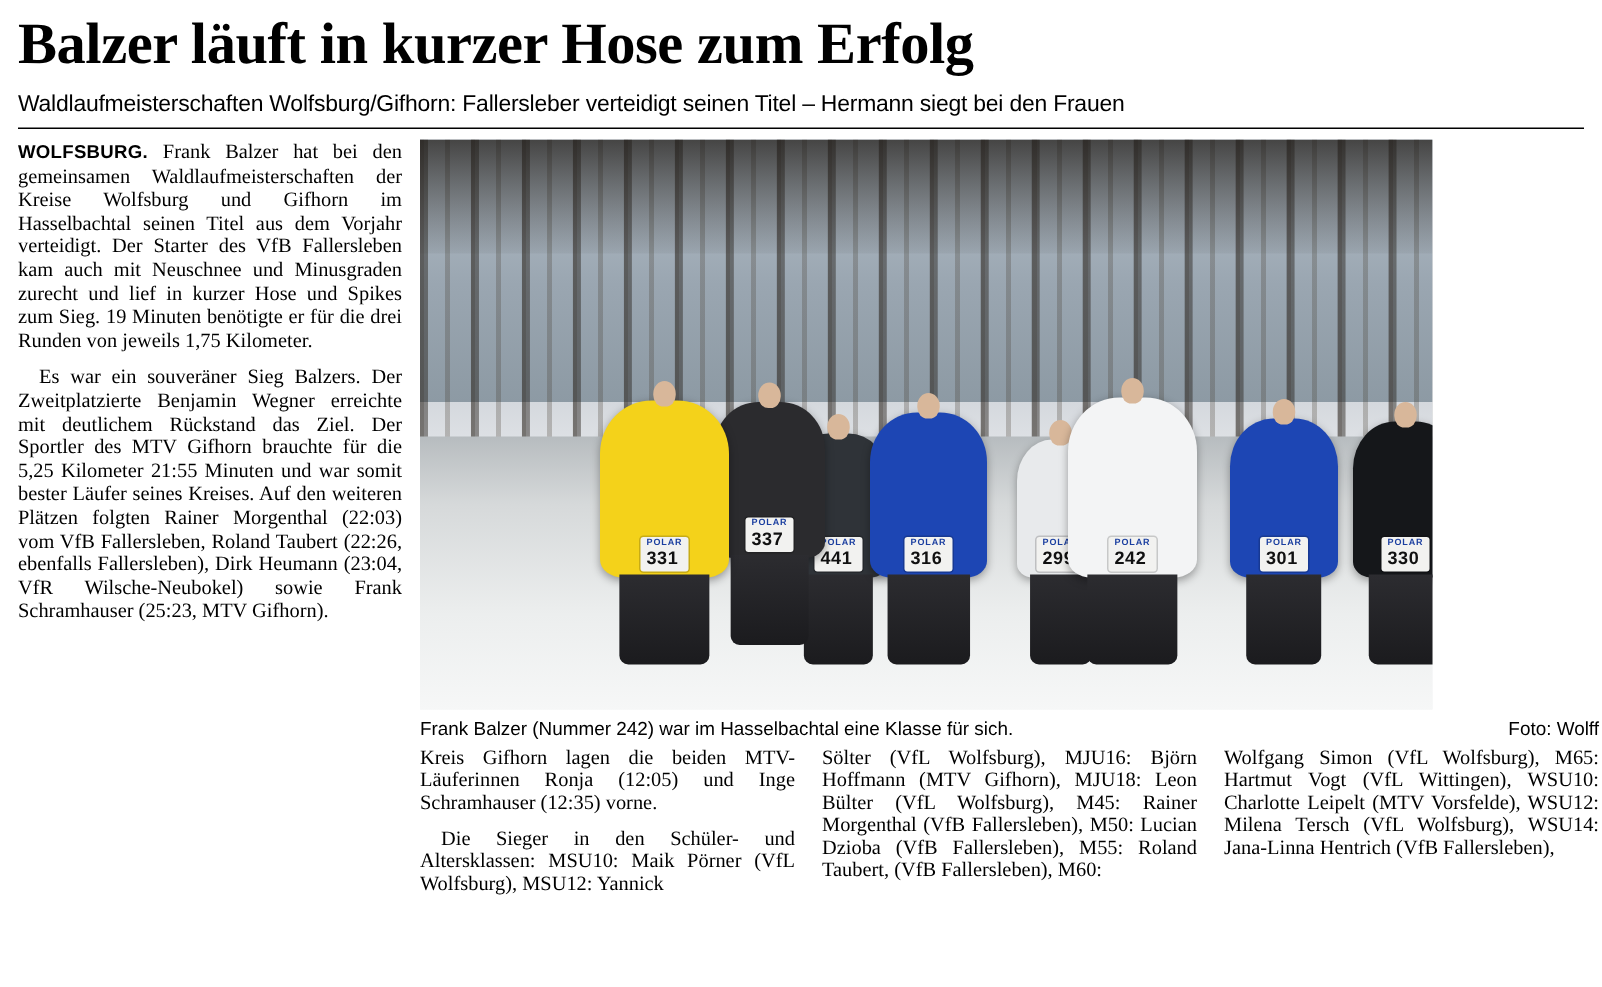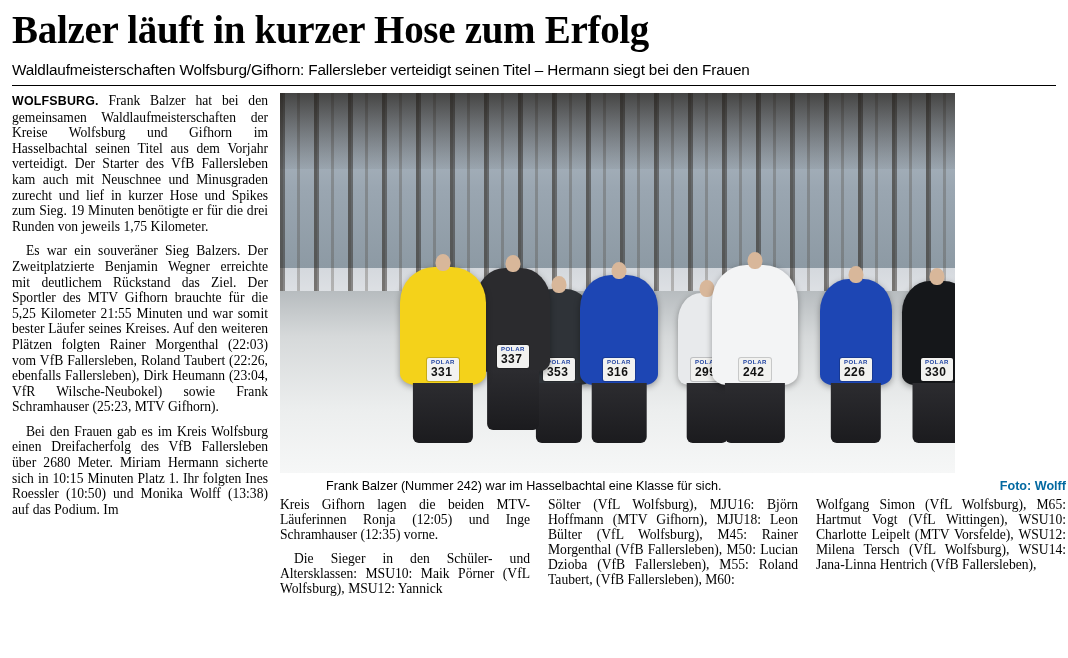--- a/index.html
+++ b/index.html
@@ -163,23 +163,22 @@
     color: #1b3fa0;
     letter-spacing: 0.6px;
   }
   .caption-row {
     display: flex;
     justify-content: space-between;
     align-items: baseline;
     margin-top: 6px;
     font-family: "Liberation Sans", sans-serif;
     font-size: 12.6px;
-    margin-left: 46px;
-  }
-  .caption-row .credit { color: #0369a1; font-weight: bold; }
+  }
+  .caption-row .credit { color: #000000; }
   
   .bottom-cols {
     position: absolute;
     left: 272px;
     top: 404px;
     width: 790px;
     display: flex;
     gap: 18px;
   }
   .bcol {
@@ -199,21 +198,20 @@
 
   <h1 class="headline">Balzer läuft in kurzer Hose zum Erfolg</h1>
   <div class="subhead">Waldlaufmeisterschaften Wolfsburg/Gifhorn: Fallersleber verteidigt seinen Titel – Hermann siegt bei den Frauen</div>
   <hr class="rule">
 
   <div class="body-area">
 
     <div class="col-left">
       <p><span class="dateline">WOLFSBURG.</span><span> Frank Balzer hat bei den gemeinsamen Waldlaufmeisterschaften der Kreise Wolfsburg und Gifhorn im Hasselbachtal seinen Titel aus dem Vorjahr verteidigt. Der Starter des VfB Fallersleben kam auch mit Neuschnee und Minusgraden zurecht und lief in kurzer Hose und Spikes zum Sieg. 19 Minuten benötigte er für die drei Runden von jeweils 1,75 Kilometer.</span></p>
       <p class="indent">Es war ein souveräner Sieg Balzers. Der Zweitplatzierte Benjamin Wegner erreichte mit deutlichem Rückstand das Ziel. Der Sportler des MTV Gifhorn brauchte für die 5,25 Kilometer 21:55 Minuten und war somit bester Läufer seines Kreises. Auf den weiteren Plätzen folgten Rainer Morgenthal (22:03) vom VfB Fallersleben, Roland Taubert (22:26, ebenfalls Fallersleben), Dirk Heumann (23:04, VfR Wilsche-Neubokel) sowie Frank Schramhauser (25:23, MTV Gifhorn).</p>
-      <p class="indent">Bei den Frauen gab es im Kreis Wolfsburg einen Dreifacherfolg des VfB Fallersleben über 2680 Meter. Miriam Hermann sicherte sich in 10:15 Minuten Platz 1. Ihr folgten Ines Roessler (10:50) und Monika Wolff (13:38) auf das Podium. Im</p>
     </div>
 
     <div class="photo-wrap">
       <div class="photo">
         <div class="sky"></div>
         <div class="trees"></div>
         <div class="treeline-dark"></div>
         <div class="snowground"></div>
         <div class="trail"></div>
         <div id="runners-layer">
@@ -223,41 +221,41 @@
               <div class="bib"><span class="brand">POLAR</span><span>331</span></div>
             </div>
             <div class="runner" style="left: 196px; width: 74px; height: 104px; bottom: 101px; z-index: 6; background: rgb(43, 43, 46); box-shadow: rgba(0, 0, 0, 0.35) 0px 2px 6px;">
               <div class="head"></div>
               <div class="legs"></div>
               <div class="bib"><span class="brand">POLAR</span><span>337</span></div>
             </div>
             <div class="runner" style="left: 246px; width: 66px; height: 96px; bottom: 88px; z-index: 5; background: rgb(47, 51, 56); box-shadow: rgba(0, 0, 0, 0.35) 0px 2px 6px;">
               <div class="head"></div>
               <div class="legs"></div>
-              <div class="bib"><span class="brand">POLAR</span><span>353</span></div>
+              <div class="bib"><span class="brand">POLAR</span><span>441</span></div>
             </div>
             <div class="runner" style="left: 300px; width: 78px; height: 110px; bottom: 88px; z-index: 7; background: rgb(29, 70, 180); box-shadow: rgba(0, 0, 0, 0.35) 0px 2px 6px;">
               <div class="head"></div>
               <div class="legs"></div>
               <div class="bib"><span class="brand">POLAR</span><span>316</span></div>
             </div>
             <div class="runner" style="left: 398px; width: 58px; height: 92px; bottom: 88px; z-index: 5; background: rgb(232, 234, 236); box-shadow: rgba(0, 0, 0, 0.35) 0px 2px 6px;">
               <div class="head"></div>
               <div class="legs"></div>
               <div class="bib"><span class="brand">POLAR</span><span>299</span></div>
             </div>
             <div class="runner" style="left: 432px; width: 86px; height: 120px; bottom: 88px; z-index: 9; background: rgb(243, 244, 245); box-shadow: rgba(0, 0, 0, 0.35) 0px 2px 6px;">
               <div class="head"></div>
               <div class="legs"></div>
               <div class="bib"><span class="brand">POLAR</span><span>242</span></div>
             </div>
             <div class="runner" style="left: 540px; width: 72px; height: 106px; bottom: 88px; z-index: 6; background: rgb(29, 70, 180); box-shadow: rgba(0, 0, 0, 0.35) 0px 2px 6px;">
               <div class="head"></div>
               <div class="legs"></div>
-              <div class="bib"><span class="brand">POLAR</span><span>226</span></div>
+              <div class="bib"><span class="brand">POLAR</span><span>301</span></div>
             </div>
             <div class="runner" style="left: 622px; width: 70px; height: 104px; bottom: 88px; z-index: 6; background: rgb(21, 23, 26); box-shadow: rgba(0, 0, 0, 0.35) 0px 2px 6px;">
               <div class="head"></div>
               <div class="legs"></div>
               <div class="bib"><span class="brand">POLAR</span><span>330</span></div>
             </div>
           </div>
       </div>
       <div class="caption-row">
         <div class="caption">Frank Balzer (Nummer 242) war im Hasselbachtal eine Klasse für sich.</div>

